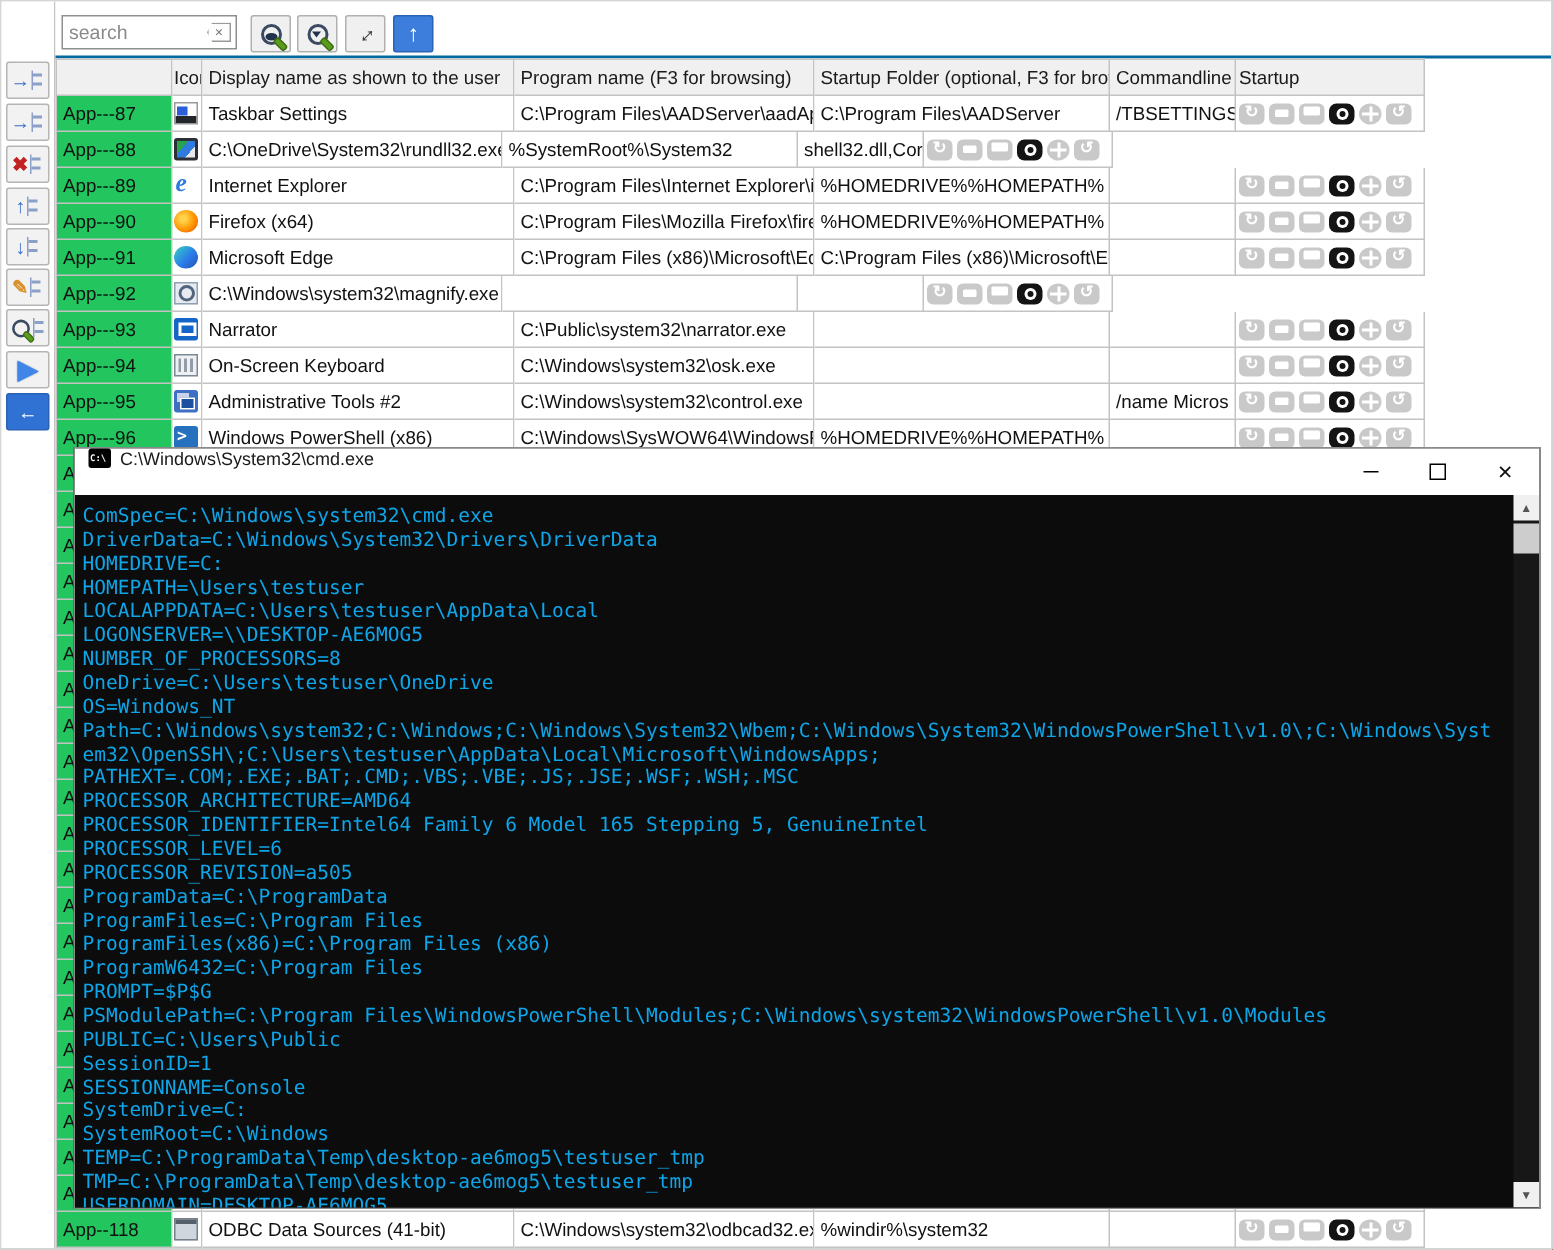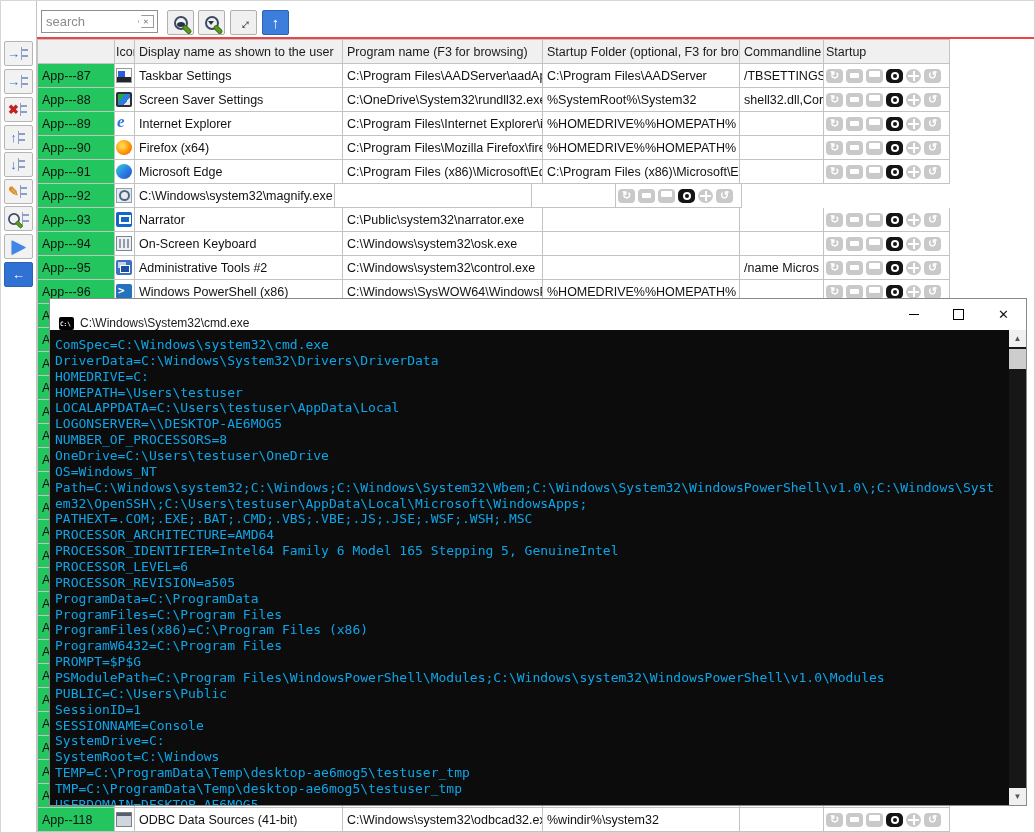--- a/index.html
+++ b/index.html
@@ -17,21 +17,21 @@
   .sbtn .tree{width:8px;height:13px;border-left:1px solid #8aa0c8;position:relative;}
   .sbtn .tree::before,.sbtn .tree::after{content:"";position:absolute;left:0;width:6px;height:2px;
         background:#8aa0c8;}
   .sbtn .tree::before{top:2px}.sbtn .tree::after{top:8px}
   .sbtn.solid{background:#2f72d4;border-color:#2a62b4;}
   .sbtn.solid .g{color:#fff;}
   .sbtn.playbtn .g{color:#3f86e8;font-size:17px;text-shadow:0 0 1px #1c57a8;}
 
   
   .toolbar{position:absolute;left:36px;top:0;right:0;height:38px;background:#fff;
-           border-bottom:2px solid #ef4444;display:flex;align-items:center;box-sizing:border-box;}
+           border-bottom:2px solid #0369a1;display:flex;align-items:center;box-sizing:border-box;}
   .searchwrap{position:absolute;left:4px;top:9px;width:117px;height:23px;border:1px solid #8f8f8f;
            background:#fff;display:flex;align-items:center;box-sizing:border-box;}
   .searchwrap input{border:none;outline:none;flex:1;min-width:0;font:13px "Liberation Sans",sans-serif;
            color:#444;padding:0 2px 0 4px;}
   .searchwrap input::placeholder{color:#8a8a8a;}
   .clearic{width:14px;height:11px;margin-right:3px;background:#fdfdfd;border:1px solid #9a9a9a;
            clip-path:polygon(22% 0,100% 0,100% 100%,22% 100%,0 50%);display:flex;align-items:center;
            justify-content:center;font-size:7px;color:#777;flex:0 0 auto;}
   .tbtn{position:absolute;top:9px;width:27px;height:25px;background:#f0f0f0;border:1px solid #b0b0b0;
         border-radius:2px;display:flex;align-items:center;justify-content:center;cursor:pointer;
@@ -96,21 +96,21 @@
   .ai-admintools::before{content:"";position:absolute;left:2px;top:2px;width:8px;height:6px;background:#c8d4e8;}
   .ai-admintools::after{content:"";position:absolute;right:2px;bottom:2px;width:8px;height:6px;background:#1c4fa0;border:1px solid #fff;}
   .ai-powershell{background:#2671be;border-radius:2px;}
   .ai-powershell::after{content:">";position:absolute;left:2px;top:0px;color:#fff;font:bold 11px "DejaVu Sans Mono",monospace;}
   .ai-odbc{background:#cfd6dd;border:1px solid #77808a;box-sizing:border-box;}
   .ai-odbc::before{content:"";position:absolute;left:0;right:0;top:0;height:3px;background:#55606b;}
 
   
   .console{position:absolute;left:48px;top:297px;width:978px;height:508px;background:#0c0c0c;
            border:1px solid #8a8a8a;box-sizing:border-box;z-index:10;display:flex;flex-direction:column;}
-  .ctitle{height:31px;background:#fff;display:flex;align-items:flex-end;flex:0 0 auto;}
+  .ctitle{height:31px;background:#fff;display:flex;align-items:flex-start;flex:0 0 auto;}
   .cmdicon{width:15px;height:13px;background:#000;border-radius:2px;margin:0 6px 0 9px;display:flex;
            align-items:center;padding-left:1px;box-sizing:border-box;}
   .cmdicon::before{content:"C:\\";color:#fff;font:bold 6px "DejaVu Sans Mono",monospace;}
   .ctext{font-size:12px;color:#1a1a1a;}
   .cbtns{margin-left:auto;display:flex;height:100%;}
   .cbtn{width:45px;height:100%;display:flex;align-items:center;justify-content:center;cursor:pointer;}
   .glyph-min{width:10px;height:1px;background:#000;display:block;}
   .glyph-max{width:9px;height:9px;border:1px solid #000;display:block;}
   .glyph-close{font-size:13px;color:#111;line-height:1;}
   .cbody{flex:1;display:flex;overflow:hidden;background:#0c0c0c;}
@@ -209,21 +209,20 @@
           <span class="si si-eye"></span>
           <span class="si si-shield"></span>
           <span class="si si-gray si-refresh"></span>
         </div>
       </div>
       <div class="grow">
         <div class="cell c0 namec">App---88</div>
         <div class="cell c1">
           <span class="ai ai-screensaver"></span>
         </div>
-        <div class="cell c2">Screen Saver Settings</div>
         <div class="cell c3">C:\OneDrive\System32\rundll32.exe</div>
         <div class="cell c4">%SystemRoot%\System32</div>
         <div class="cell c5">shell32.dll,Cor</div>
         <div class="cell c6">
           <span class="si si-gray si-run"></span>
           <span class="si si-gray si-restore"></span>
           <span class="si si-gray si-min"></span>
           <span class="si si-eye"></span>
           <span class="si si-shield"></span>
           <span class="si si-gray si-refresh"></span>

